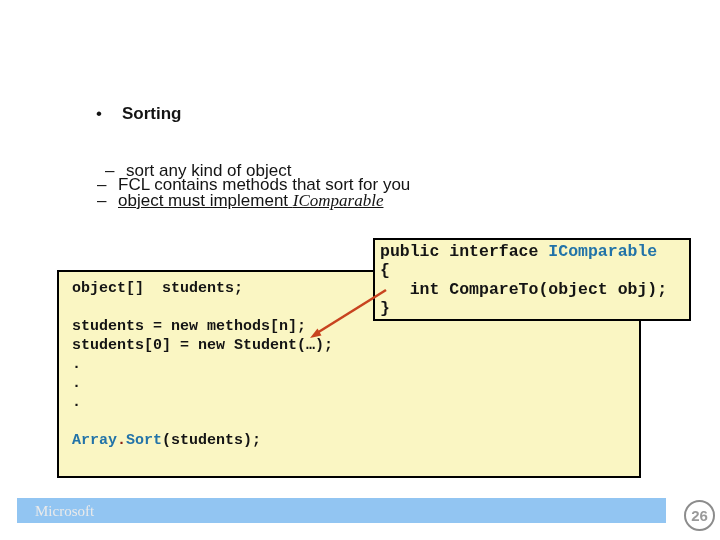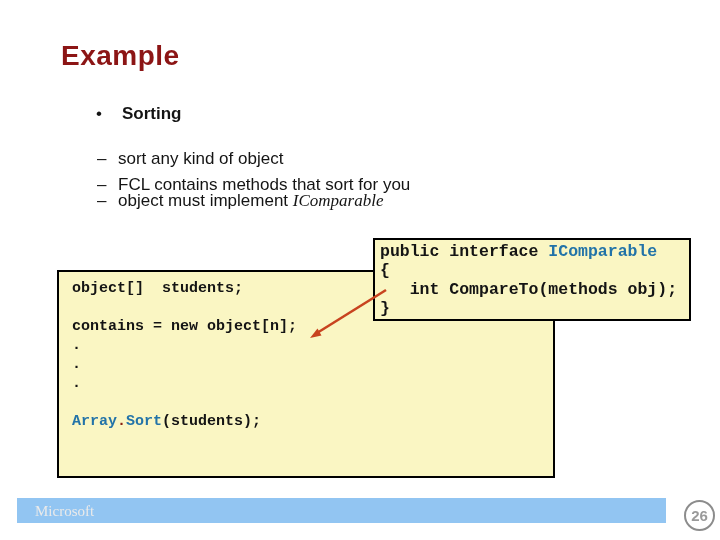--- a/index.html
+++ b/index.html
@@ -19,31 +19,31 @@
   .bullet-l1 {
     position:absolute; left:63px; top:103px; font-size:17px; font-weight:bold;
     color:var(--text-black); line-height:22px; white-space:nowrap;margin-left:33px;
   }
   .bullet-l1 .marker { display:inline-block; width:26px; font-weight:normal; }
   .sub-item {
     position:absolute; left:97px; font-size:17px; color:var(--text-black);
     line-height:22px; white-space:nowrap;
   }
   .sub-item .marker { display:inline-block; width:21px; }
-  .sub1 { top:134px;margin-top:40px; } .sub2 { top:148px; } .sub3 { top:190px; }
+  .sub1 { top:134px;margin-top:40px; } .sub2 { top:160px;margin-left:8px; } .sub3 { top:190px;text-decoration:underline; }
   .italic-term { font-family:"Liberation Serif", serif; font-style:italic; }
 
   
   .codebox {
     position:absolute; background:var(--box-bg); border:2px solid var(--box-border);
     box-sizing:border-box; font-family:"Liberation Mono", monospace; font-weight:bold;
     color:var(--text-black);
   }
   .codebox-left {
-    left:57px; top:270px; width:498px; height:208px; z-index:1;
+    left:57px; top:270px; width:584px; height:208px; z-index:1;
     padding:7px 0 0 13px; font-size:15px; line-height:19px;
   }
   .codebox-right {
     left:373px; top:238px; width:318px; height:83px; z-index:2;
     padding:2px 8px 0 5px; font-size:16.5px; line-height:19px;
   }
   .code-line { white-space:pre; }
   .c-blue { color:var(--keyword-blue); }
   .c-red  { color:var(--dot-red); }
 
@@ -69,51 +69,51 @@
     box-sizing:border-box; text-align:center; line-height:27px;
     font-size:15px; font-weight:bold; color:var(--page-text-gray);
     background:#ffffff;
   }
 </style>
 </head>
 <body>
 
 <div class="slide">
 
-  <h1 class="title">Example</h1>
 
   <div class="bullet-l1">
     <span class="marker">•</span><span>Sorting</span>
   </div>
 
   <div class="sub-item sub1">
     <span class="marker">–</span><span>FCL contains methods that sort for you</span>
   </div>
   <div class="sub-item sub2">
     <span class="marker">–</span><span>sort any kind of object</span>
   </div>
   <div class="sub-item sub3">
     <span class="marker">–</span><span>object must implement </span><span class="italic-term">IComparable</span>
   </div>
 
   <div class="codebox codebox-left" id="code-left">
       <div class="code-line"><span>object[]  students;</span></div>
       <div class="code-line">&nbsp;</div>
-      <div class="code-line"><span>contains = new object[n];</span></div>
+      <div class="code-line"><span>students = new methods[n];</span></div>
+      <div class="code-line"><span>students[0] = new Student(…);</span></div>
       <div class="code-line"><span>.</span></div>
       <div class="code-line"><span>.</span></div>
       <div class="code-line"><span>.</span></div>
       <div class="code-line">&nbsp;</div>
       <div class="code-line"><span class="c-blue">Array</span><span class="c-red">.</span><span class="c-blue">Sort</span><span>(students);</span></div>
     </div>
 
   <div class="codebox codebox-right" id="code-right">
       <div class="code-line"><span>public interface </span><span class="c-blue">IComparable</span></div>
       <div class="code-line"><span>{</span></div>
-      <div class="code-line"><span>   int CompareTo(methods obj);</span></div>
+      <div class="code-line"><span>   int CompareTo(object obj);</span></div>
       <div class="code-line"><span>}</span></div>
     </div>
 
   <svg class="arrow-svg" width="720" height="540" viewBox="0 0 720 540">
     <line x1="386" y1="290" x2="317" y2="333"></line>
     <polygon points="310,338 317.5,328.5 321.5,335.5"></polygon>
   </svg>
 
   <div class="footer-bar">
     <span class="brand">Microsoft</span>

